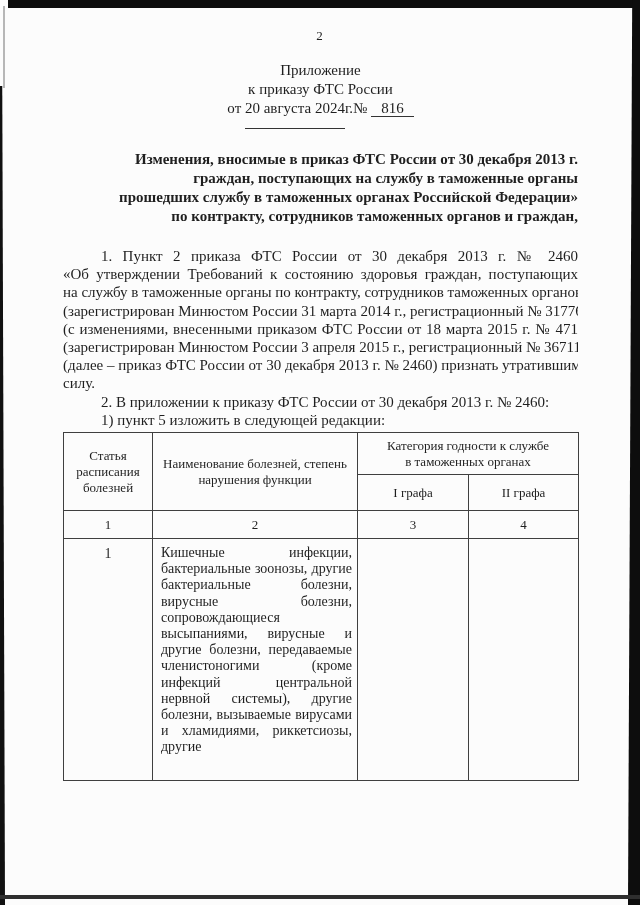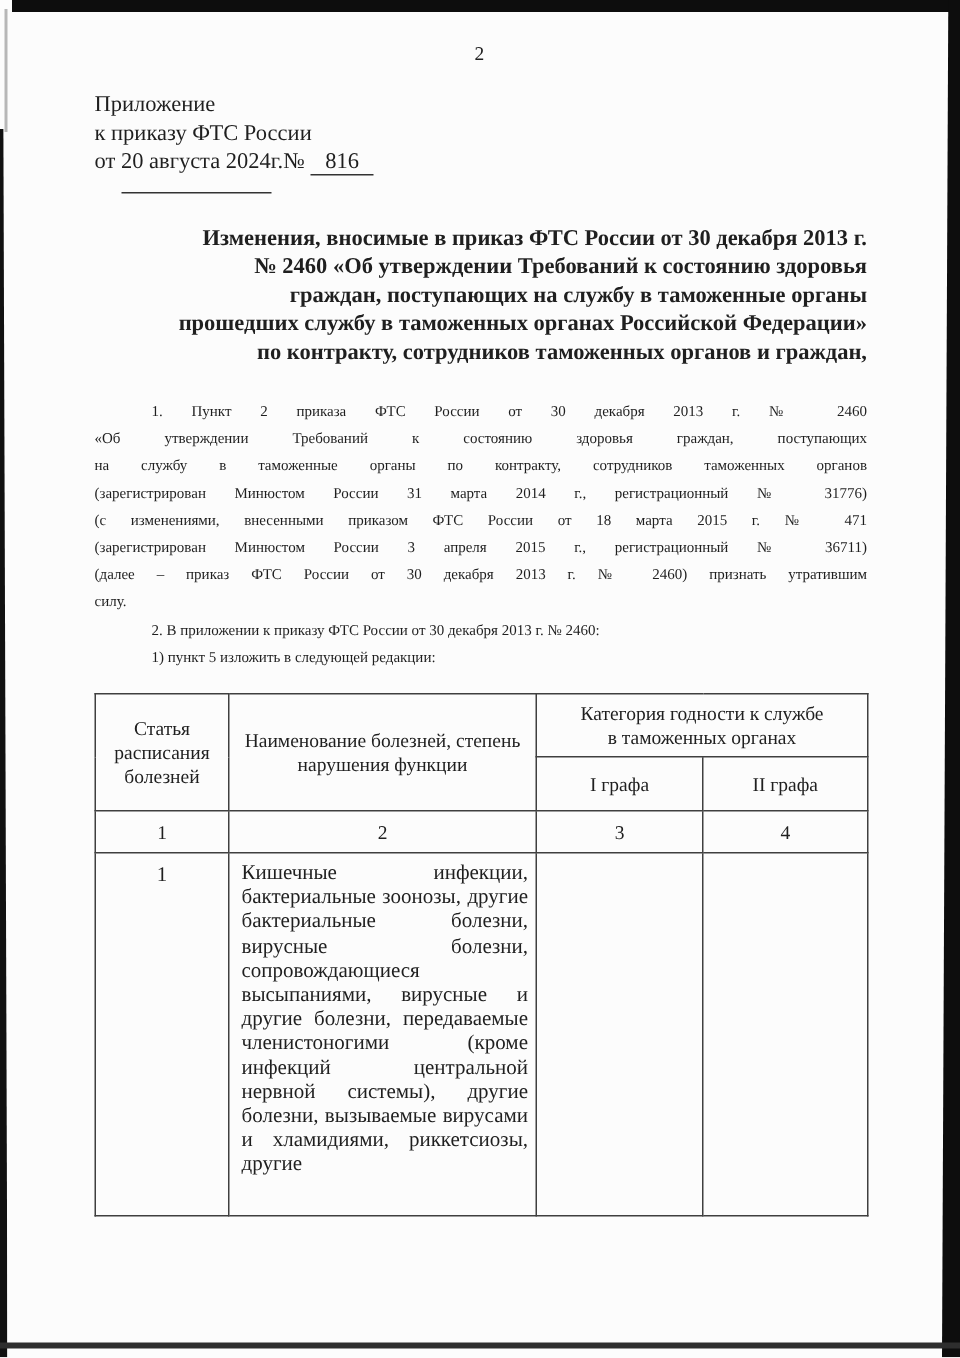--- a/index.html
+++ b/index.html
@@ -34,43 +34,44 @@
     padding-top: 28px;
     font-size: 13px;
     letter-spacing: 1px;
   }
 
   .appendix {
     margin-top: 17px;
     font-size: 15px;
     line-height: 19px;
     white-space: nowrap;
+    text-align: center;
   }
   .u { border-bottom: 1px solid #333; padding-bottom: 12px; }
   .u-num { padding: 0 10px; }
 
   .doc-title {
     margin-top: 32px;
     text-align: right;
     font-weight: bold;
     font-size: 15px;
     line-height: 19px;
   }
 
   .body-text {
     margin-top: 21px;
-    font-size: 10px;
+    font-size: 15px;
     line-height: 18.2px;
   }
   .bodyline { white-space: nowrap; overflow: hidden; }
   .bodyline.just { text-align: justify; text-align-last: justify; }
   .bodyline.indent { padding-left: 38px; }
 
   table.diseases {
-    margin-top: 14px;
+    margin-top: 3px;
     border-collapse: collapse;
     width: 515px;
     table-layout: fixed;
   }
   table.diseases th, table.diseases td {
     border: 1px solid var(--table-border);
     font-weight: normal;
     overflow: hidden;
   }
   .col-article  { width: 89px; }
@@ -123,21 +124,20 @@
   <div class="content">
 
     <div class="appendix">
       <div>Приложение</div>
       <div>к приказу ФТС России</div>
       <div><span>от</span>&nbsp;<span class="u">20 августа 2024</span><span>г.№</span>&nbsp;<span class="u u-num">816</span></div>
     </div>
 
     <div class="doc-title">
       <div>Изменения, вносимые в приказ ФТС России от 30 декабря 2013 г.</div>
-      <div>№ 2460 «Об утверждении Требований к состоянию здоровья</div>
       <div>граждан, поступающих на службу в таможенные органы</div>
       <div>прошедших службу в таможенных органах Российской Федерации»</div>
       <div>по контракту, сотрудников таможенных органов и граждан,</div>
     </div>
 
     <div class="body-text">
       <div class="bodyline just indent">1. Пункт 2 приказа ФТС России от 30 декабря 2013 г. № 2460</div>
       <div class="bodyline just">«Об утверждении Требований к состоянию здоровья граждан, поступающих</div>
       <div class="bodyline just">на службу в таможенные органы по контракту, сотрудников таможенных органов</div>
       <div class="bodyline just">(зарегистрирован Минюстом России 31 марта 2014 г., регистрационный № 31776)</div>

